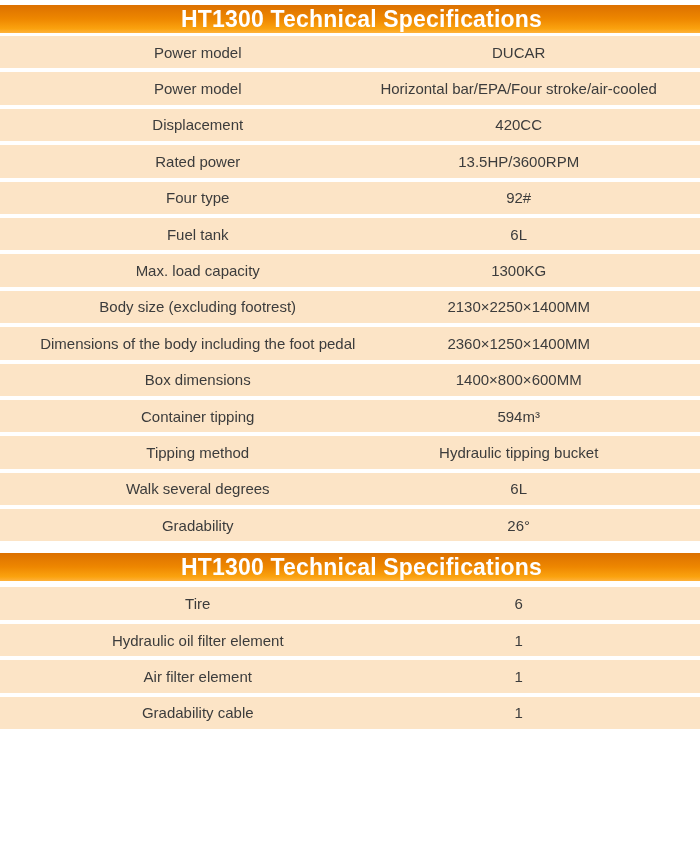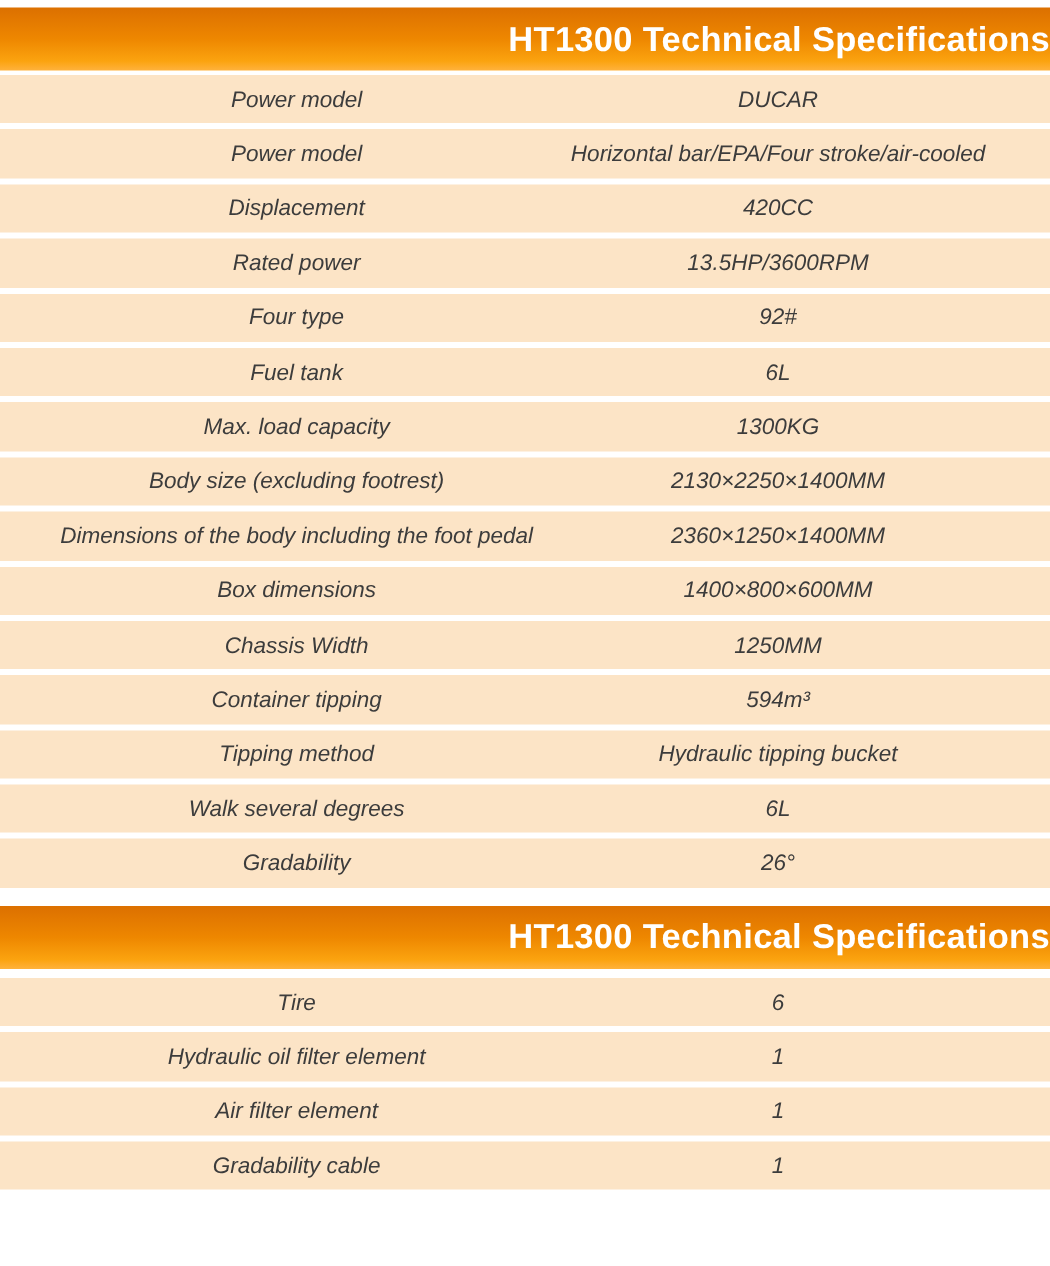--- a/index.html
+++ b/index.html
@@ -4,22 +4,22 @@
 <style>
   html,body{margin:0;padding:0;background:#ffffff;}
   .page{
     position:relative;
     width:700px;height:844px;
     overflow:hidden;
     background:#ffffff;
     font-family:"Liberation Sans","DejaVu Sans",sans-serif;
   }
   .banner{
-    height:42px;
-    display:flex;align-items:center;justify-content:flex-end;
+    height:28px;
+    display:flex;align-items:center;justify-content:center;
     background:linear-gradient(180deg,var(--banner-gradient-top,#dc7000) 0%,#ee8700 50%,#fba30f 85%,var(--banner-gradient-bottom,#ffb23c) 100%);
     color:var(--banner-text,#ffffff);
     font-size:23px;font-weight:bold;
     letter-spacing:0.2px;
     padding-left:23px;
   }
   .banner-1{margin-top:5px;margin-bottom:3px;}
   .banner-2{margin-top:12px;margin-bottom:6px;}
   .spec-table{
     display:flex;flex-direction:column;gap:4px;
@@ -29,21 +29,20 @@
     background:var(--row-background,#fce4c6);
     display:grid;
     grid-template-columns:56.5% 35.2% 8.3%;
     align-items:center;
   }
   .cell{
     display:flex;align-items:center;justify-content:center;
     overflow:visible;
     font-size:15px;
     color:var(--text,#3c3c3c);
-    font-style:italic;
   }
   .cell span{white-space:nowrap;}
   .spacer-cell{}
 </style>
 </head>
 <body>
 
 <div class="page">
 
   <div class="banner banner-1">
@@ -136,29 +135,20 @@
         <div class="cell label-cell">
           <span>Box dimensions</span>
         </div>
         <div class="cell value-cell">
           <span>1400×800×600MM</span>
         </div>
         <div class="cell spacer-cell"></div>
       </div>
       <div class="row">
         <div class="cell label-cell">
-          <span>Chassis Width</span>
-        </div>
-        <div class="cell value-cell">
-          <span>1250MM</span>
-        </div>
-        <div class="cell spacer-cell"></div>
-      </div>
-      <div class="row">
-        <div class="cell label-cell">
           <span>Container tipping</span>
         </div>
         <div class="cell value-cell">
           <span>594m³</span>
         </div>
         <div class="cell spacer-cell"></div>
       </div>
       <div class="row">
         <div class="cell label-cell">
           <span>Tipping method</span>

